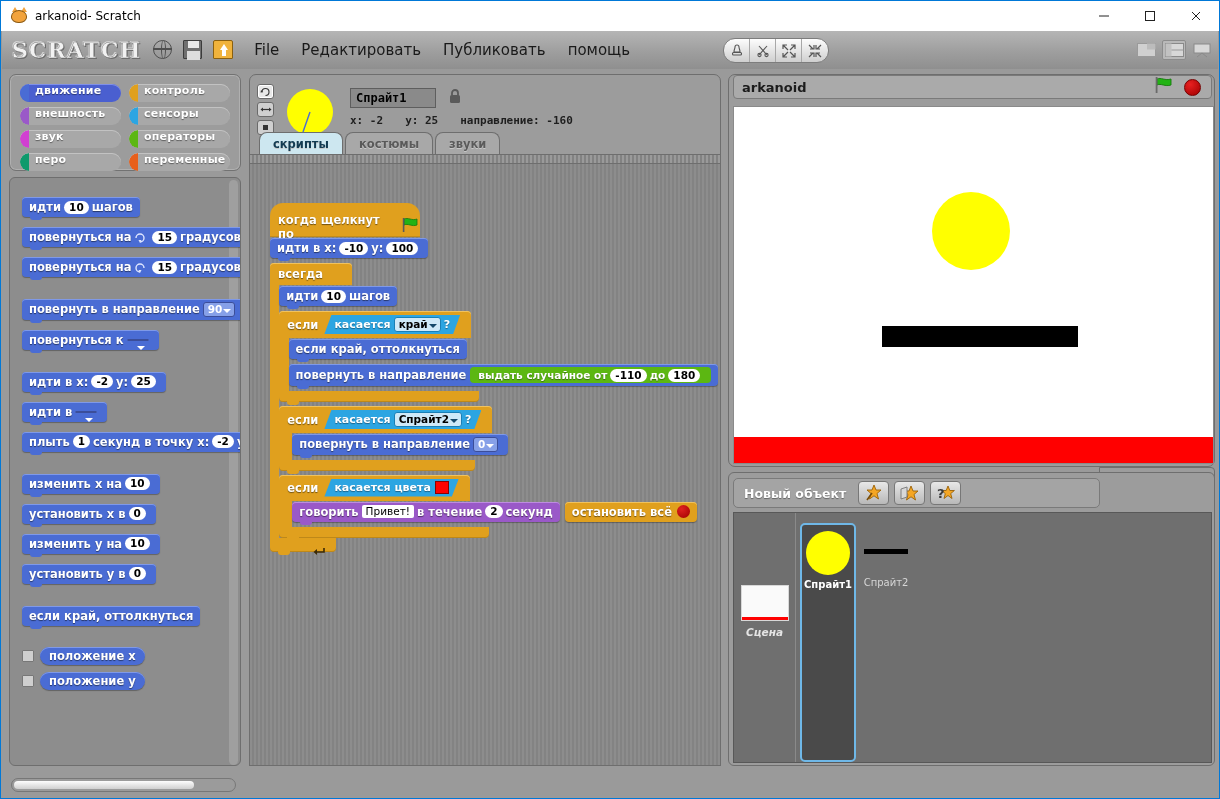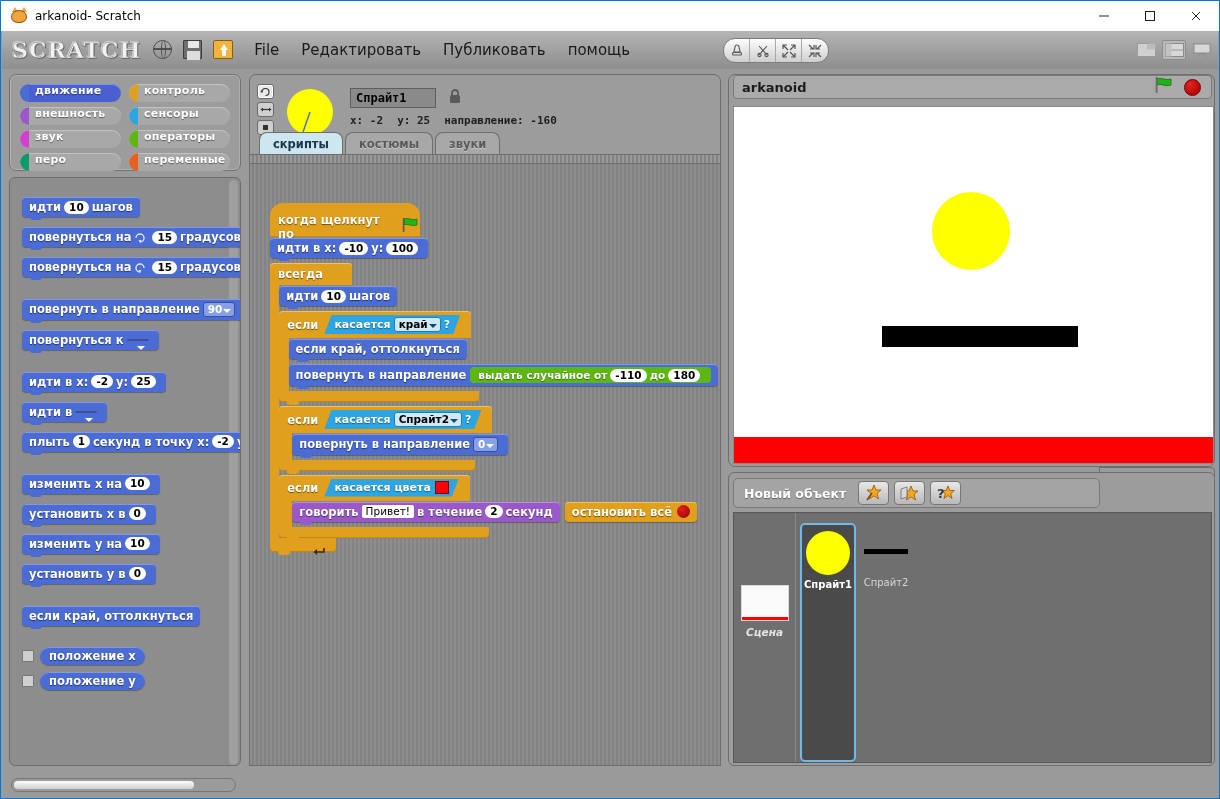--- a/index.html
+++ b/index.html
@@ -265,21 +265,21 @@
     display: flex; align-items: center; padding-left: 5px;
     font-family: "DejaVu Sans Mono", "Liberation Mono", monospace;
   }
   .lock {
     position: absolute; left: 198px; top: 13px; width: 14px; height: 17px;
   }
   .sp-coords {
     position: absolute; left: 100px; top: 39px;
     font-size: 11px; color: #1f1f1f; font-weight: bold;
     font-family: "DejaVu Sans Mono", "Liberation Mono", monospace;
-    display: flex; gap: 14px; text-align: right;
+    display: flex; gap: 22px; text-align: right;
   }
   .tabs {
     position: absolute; left: 258px; top: 131px;
     display: flex; align-items: flex-end; gap: 2px; z-index: 5;
   }
   .tab {
     height: 22px; padding: 0 13px;
     display: flex; align-items: center;
     font-size: 11.5px; font-weight: bold; color: #5a5a5a;
     background: #a8a8a8; border: 1px solid #6e6e6e; border-bottom: none;

